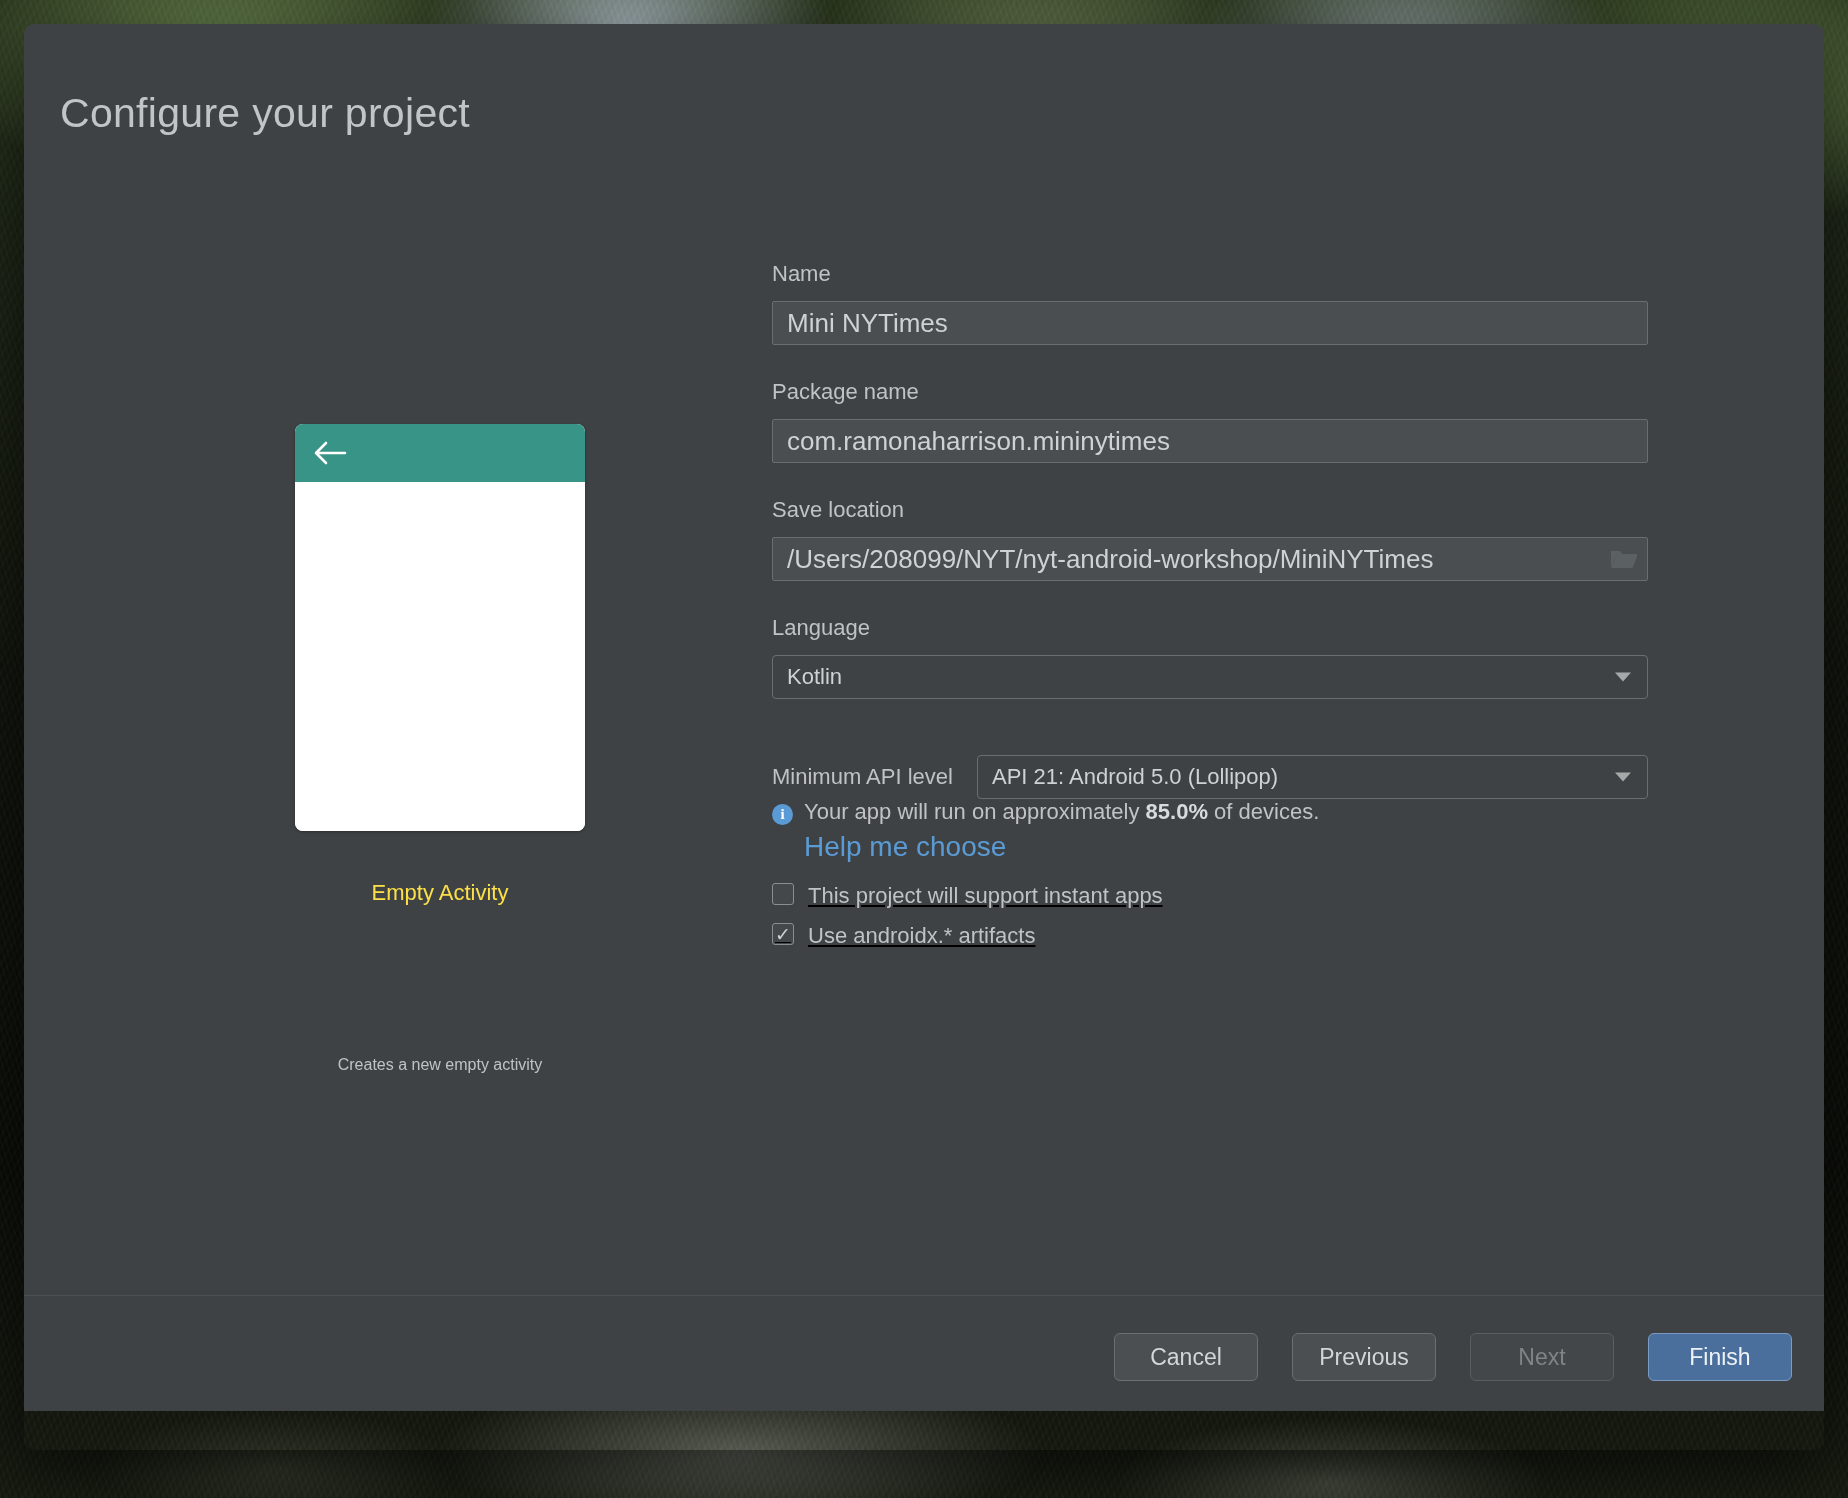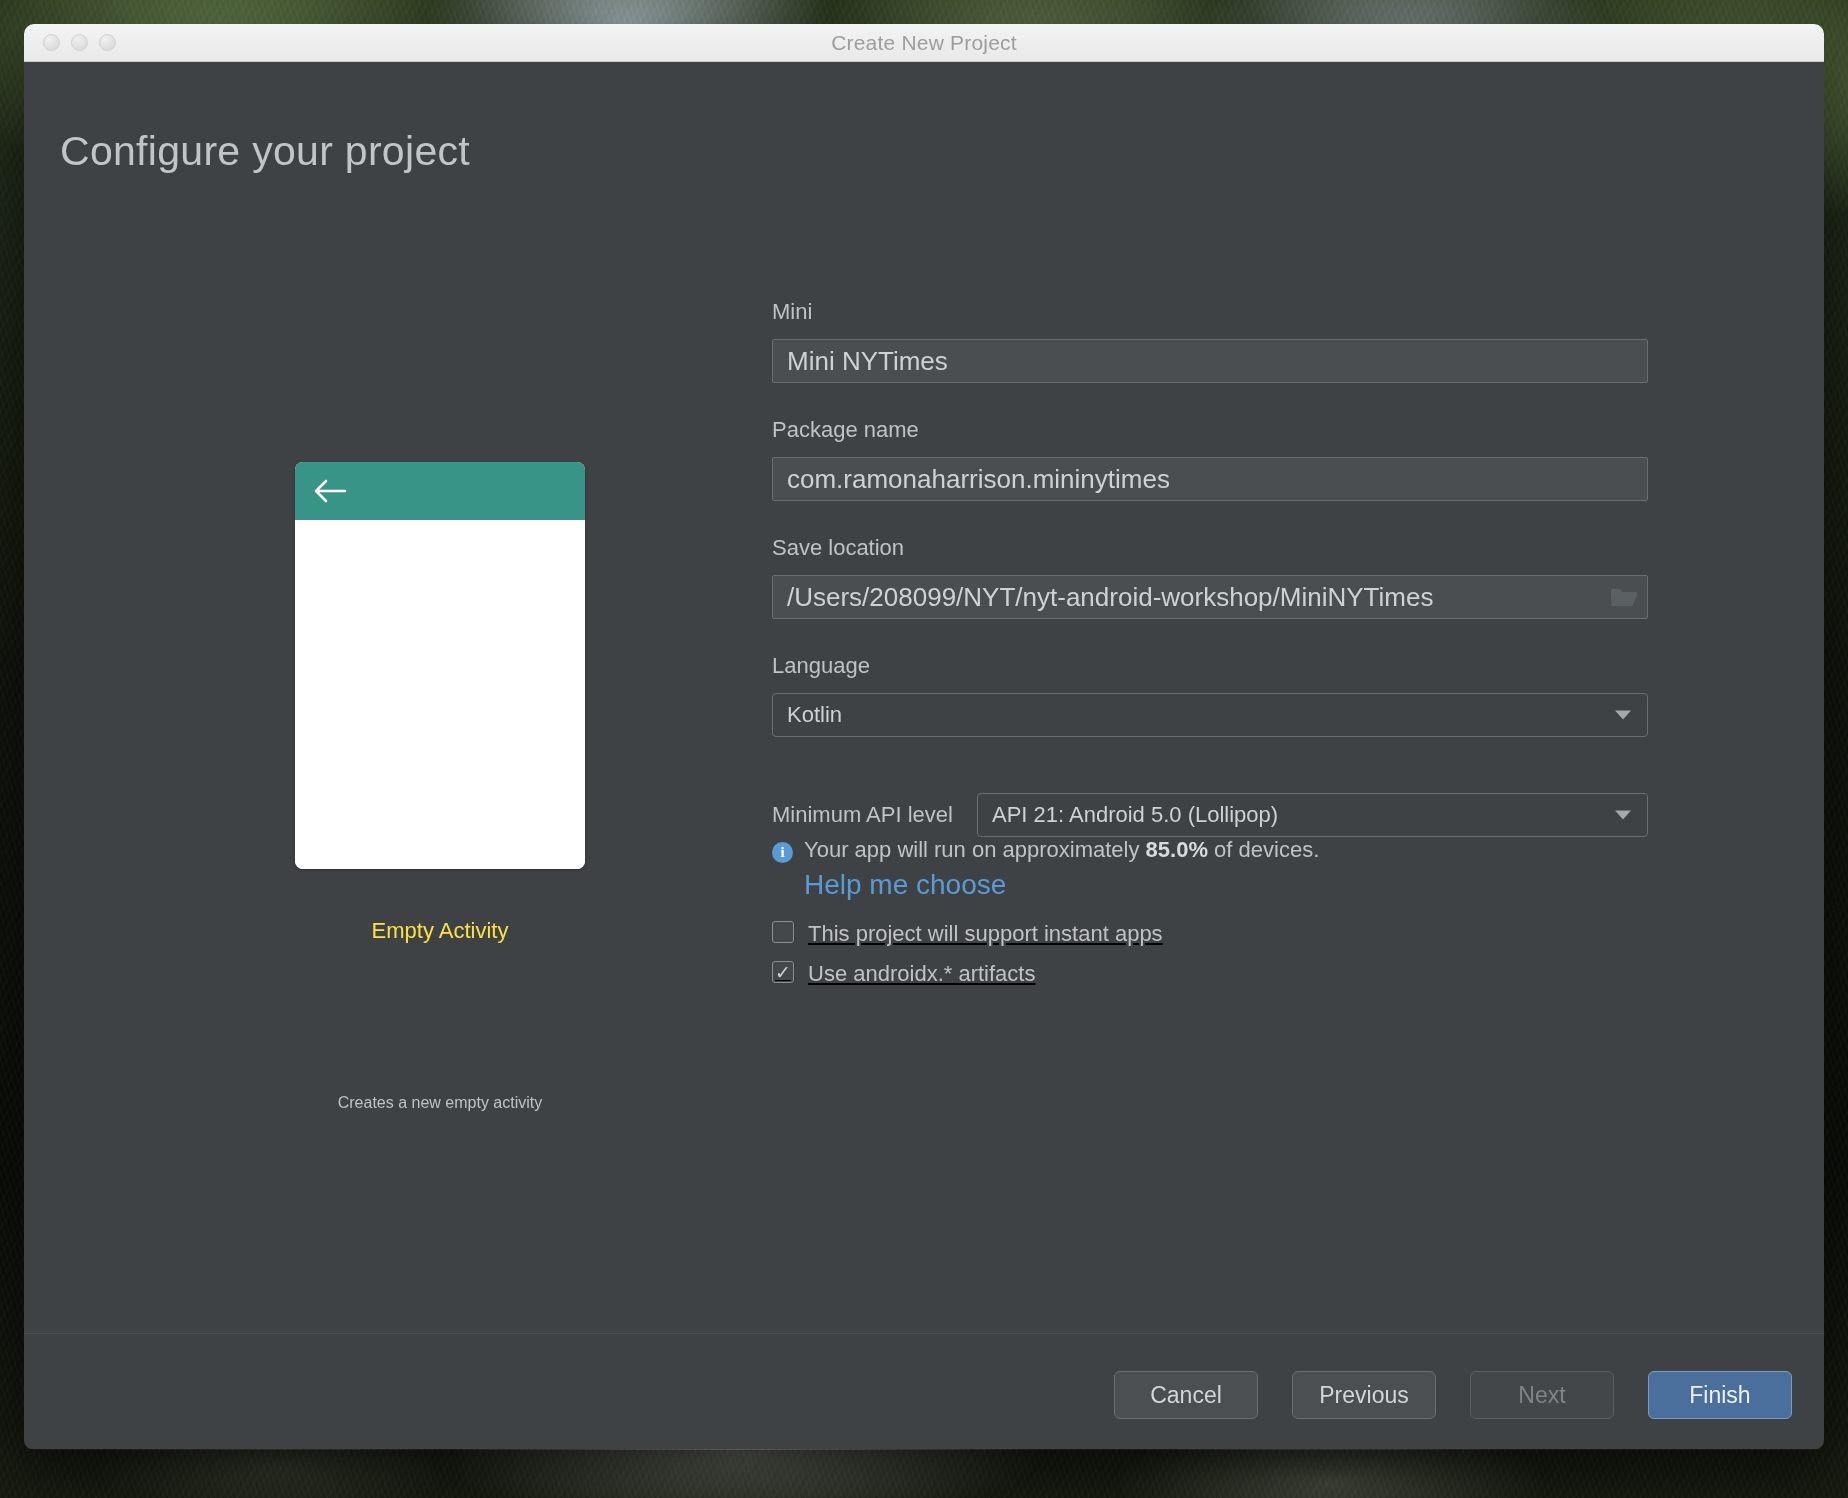--- a/index.html
+++ b/index.html
@@ -306,28 +306,20 @@
 </style>
 </head>
 <body>
 
 <div id="desktop">
   <div id="desktop-noise"></div>
 </div>
 
 <div id="window">
 
-  <div id="titlebar">
-    <div id="traffic">
-      <span class="light"></span>
-      <span class="light"></span>
-      <span class="light"></span>
-    </div>
-    <div id="window-title">Create New Project</div>
-  </div>
 
   <div id="dialog-body">
 
     <h1 id="page-title">Configure your project</h1>
 
     <div id="preview-col">
       <div id="phone-thumb">
         <div id="thumb-appbar">
           <svg width="34" height="26" viewBox="0 0 34 26">
             <path d="M32 13 H4 M13 3 L3 13 L13 23" fill="none" stroke="#ffffff" stroke-width="2.6" stroke-linecap="round" stroke-linejoin="round"></path>
@@ -335,21 +327,21 @@
         </div>
         <div id="thumb-body"></div>
       </div>
       <div id="thumb-caption">Empty Activity</div>
       <div id="thumb-description">Creates a new empty activity</div>
     </div>
 
     <div id="form">
 
       <div class="field">
-        <label class="field-label">Mini</label>
+        <label class="field-label">Name</label>
         <div class="text-input" title="Enter project name">Mini NYTimes</div>
       </div>
 
       <div class="field">
         <label class="field-label">Package name</label>
         <div class="text-input" title="Enter package name">com.ramonaharrison.mininytimes</div>
       </div>
 
       <div class="field">
         <label class="field-label">Save location</label>

